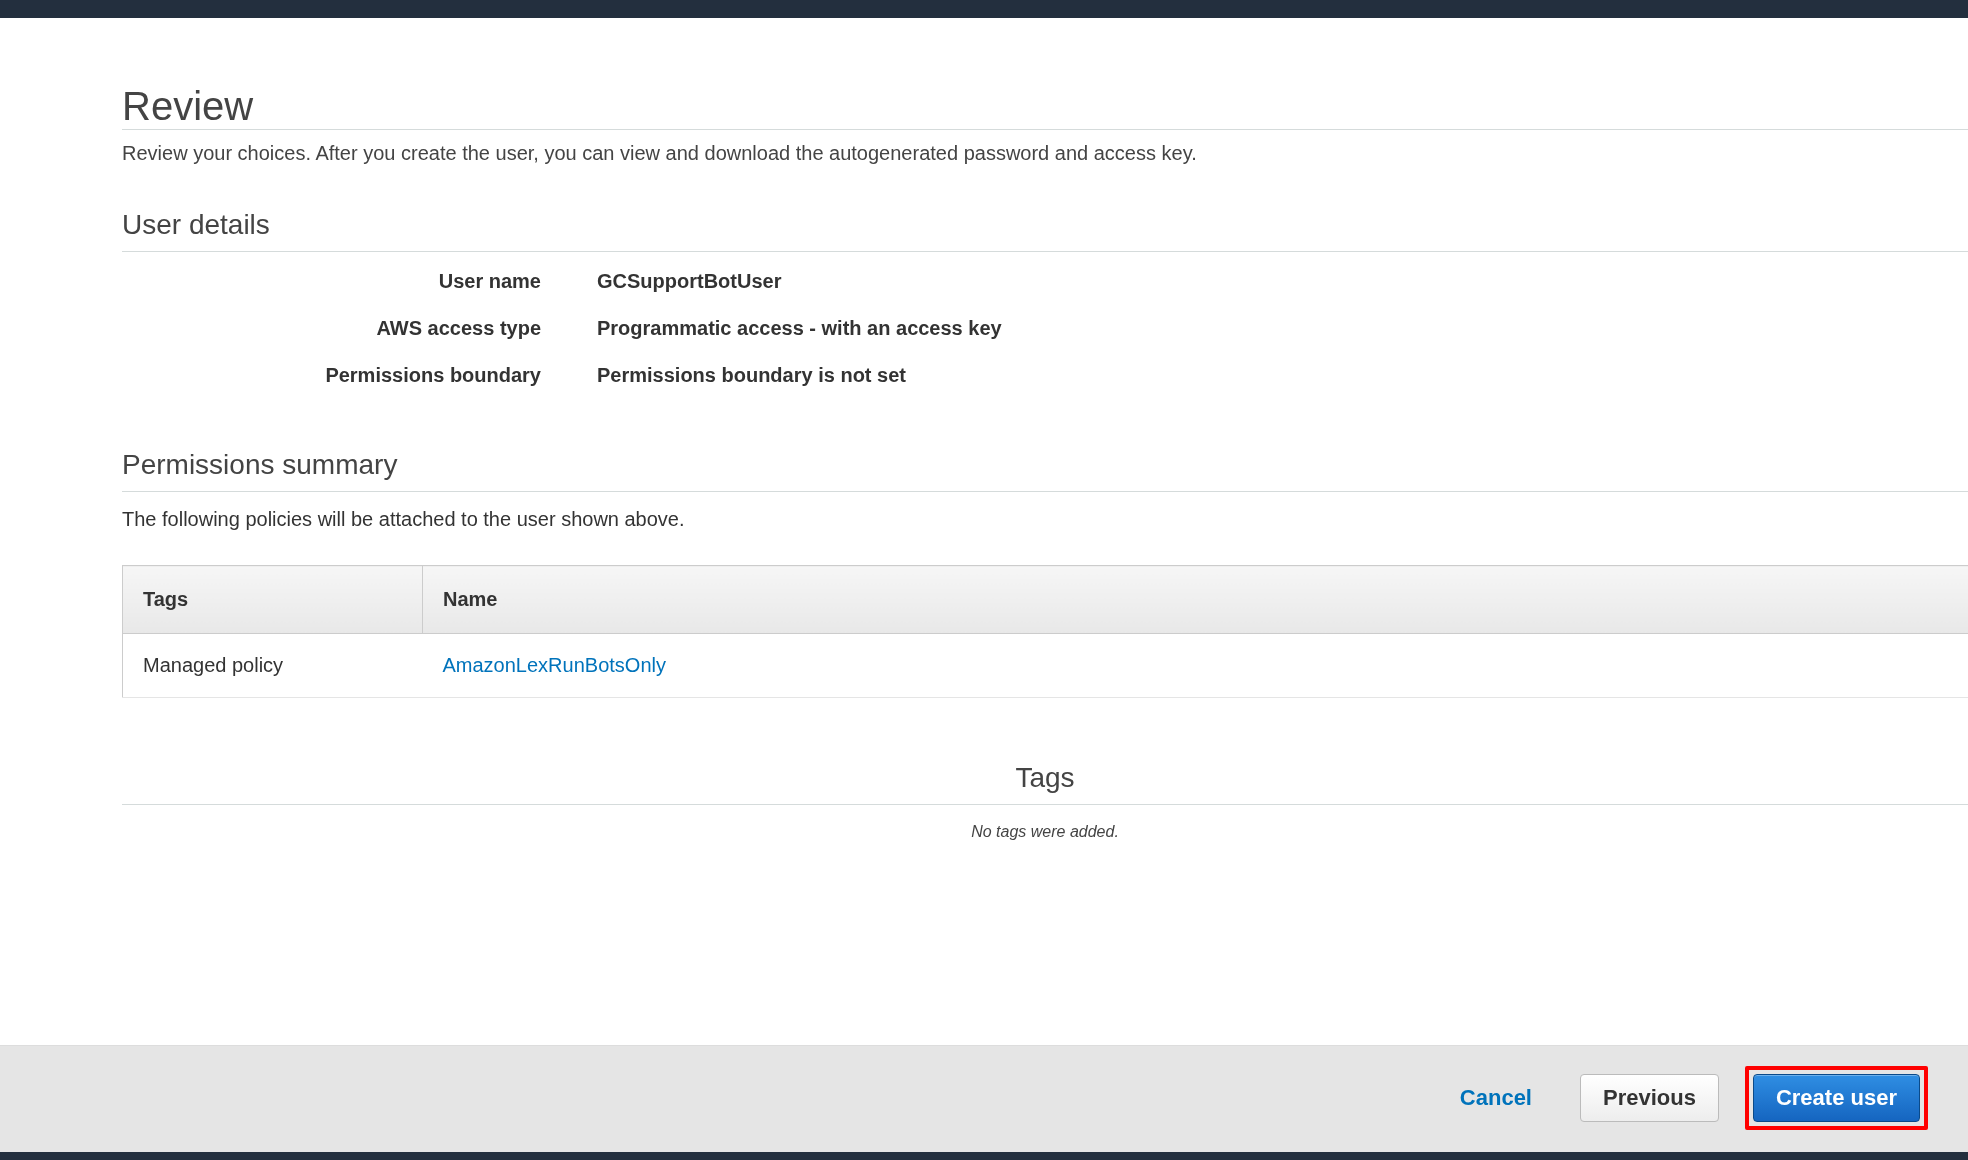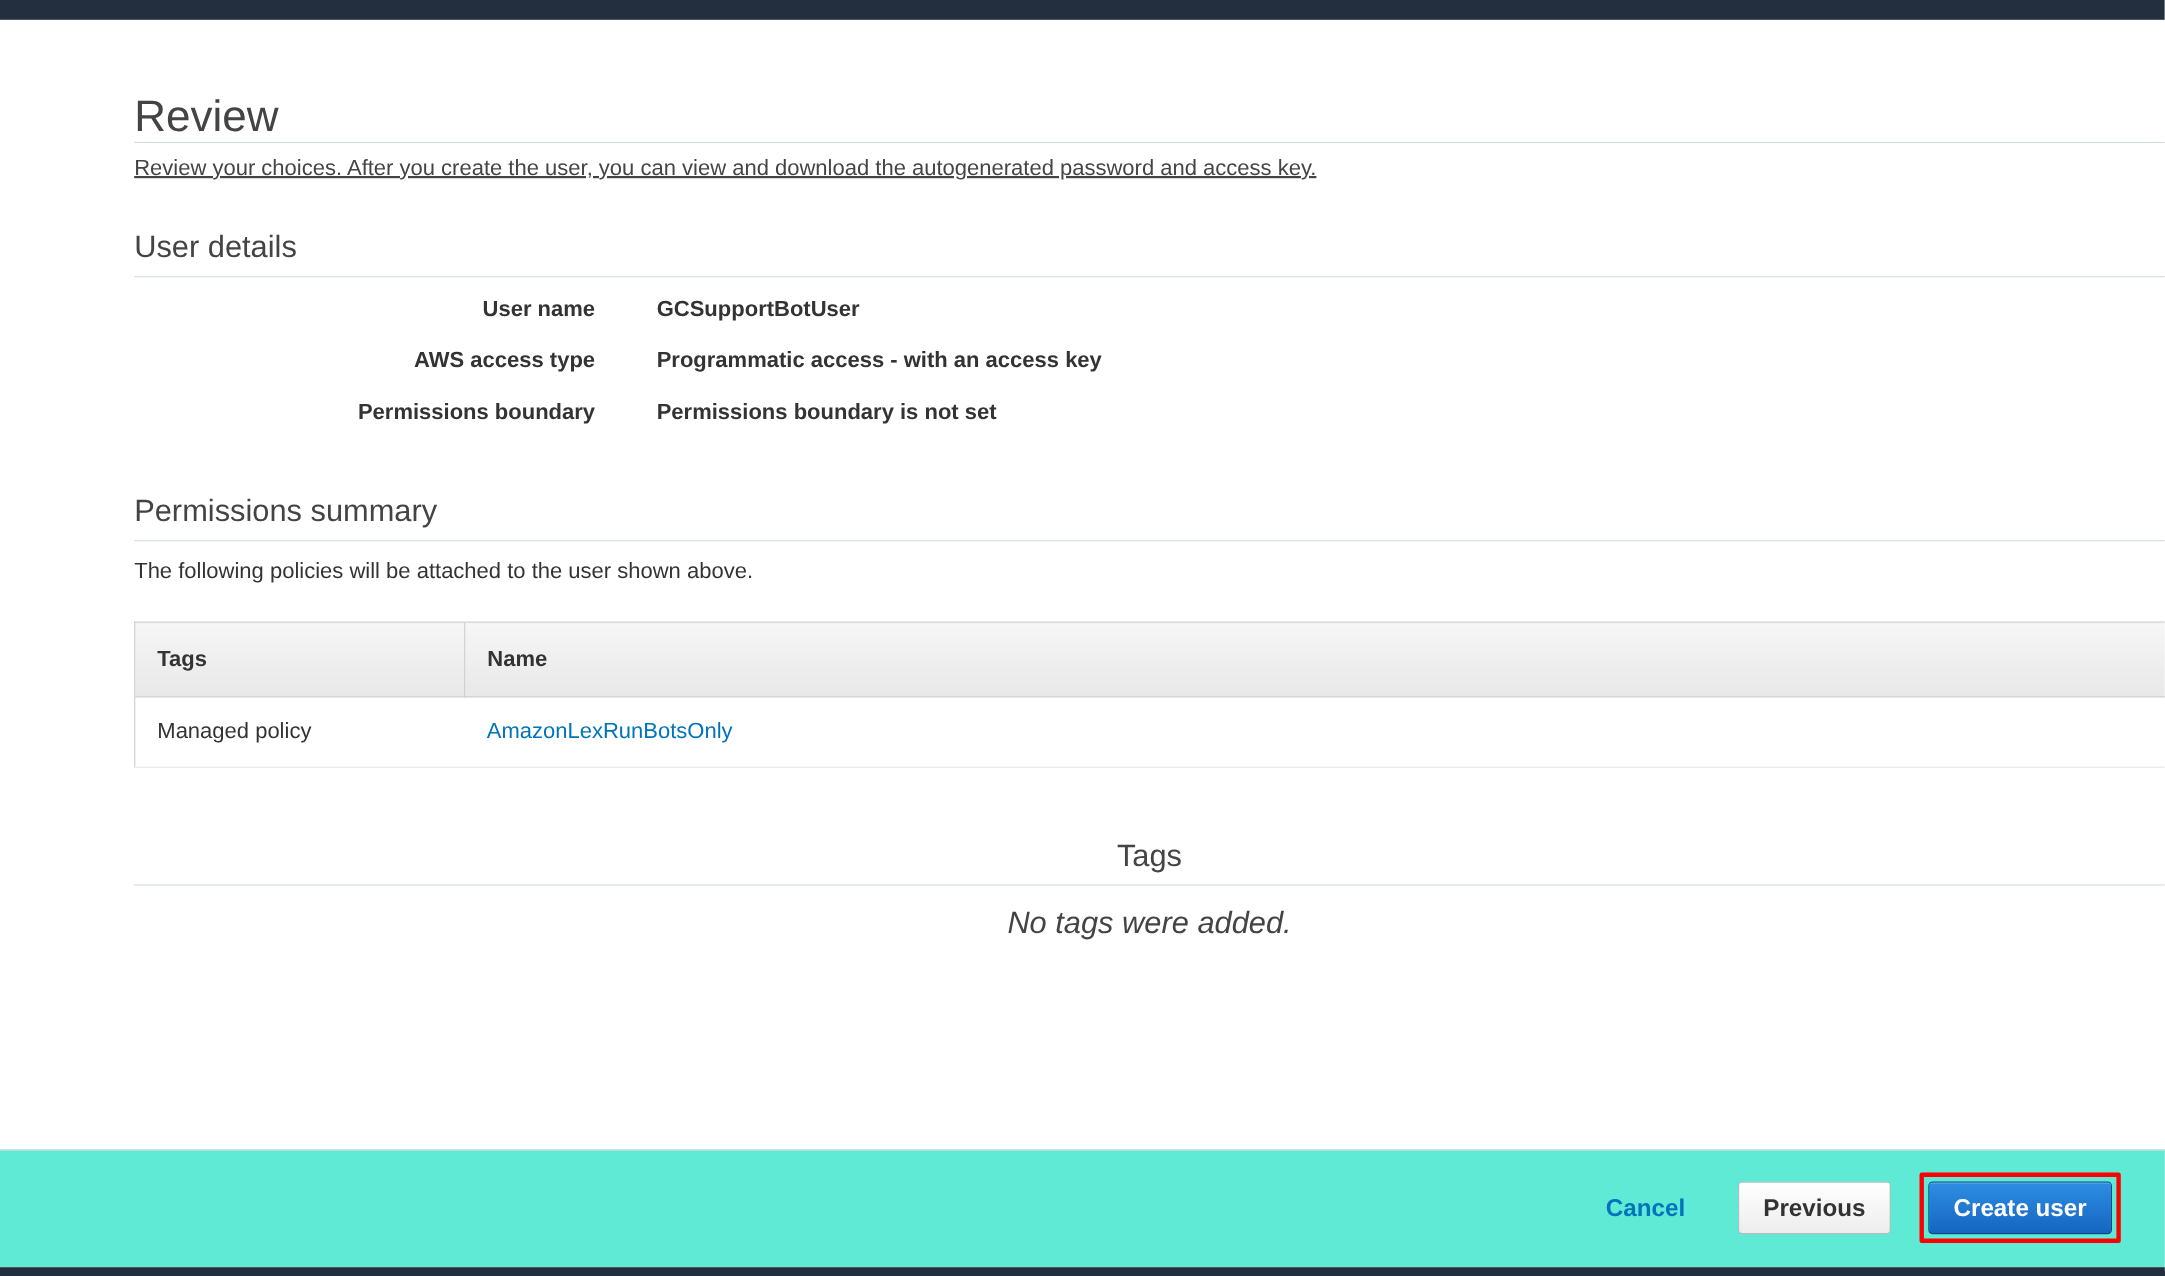--- a/index.html
+++ b/index.html
@@ -37,21 +37,20 @@
       border-bottom: 1px solid #d5dbdb;
       padding-bottom: 0;
       margin-right: 0;
       width: calc(100% - 0px);
     }
     .description {
       font-size: 20px;
       color: #444444;
       margin-bottom: 44px;
       margin-top: 8px;
-      text-decoration: underline;
     }
     h2 {
       font-size: 28px;
       font-weight: 400;
       color: #444444;
       margin-bottom: 10px;
       border-bottom: 1px solid #d5dbdb;
       padding-bottom: 10px;
     }
     .details-table {
@@ -110,36 +109,36 @@
       color: #0073bb;
       text-decoration: none;
     }
     .col-type { width: 300px; }
     .tags-section {
       margin-top: 64px;
       text-align: center;
     }
     .tags-empty {
       font-style: italic;
-      font-size: 28px;
+      font-size: 16px;
       color: #444444;
       margin-top: 18px;
     }
     .footer-bar {
       position: absolute;
       left: 0;
       right: 0;
       bottom: 8px;
       border-top: 1px solid #dddddd;
       padding: 20px 40px 22px 0;
       display: flex;
       justify-content: flex-end;
       align-items: center;
       gap: 26px;
-      background: #5eead4;
+      background: #e5e5e5;
     }
     .btn {
       font-size: 22px;
       padding: 10px 22px;
       border-radius: 4px;
       cursor: pointer;
       font-weight: 700;
       border: 1px solid transparent;
     }
     .btn-cancel {

